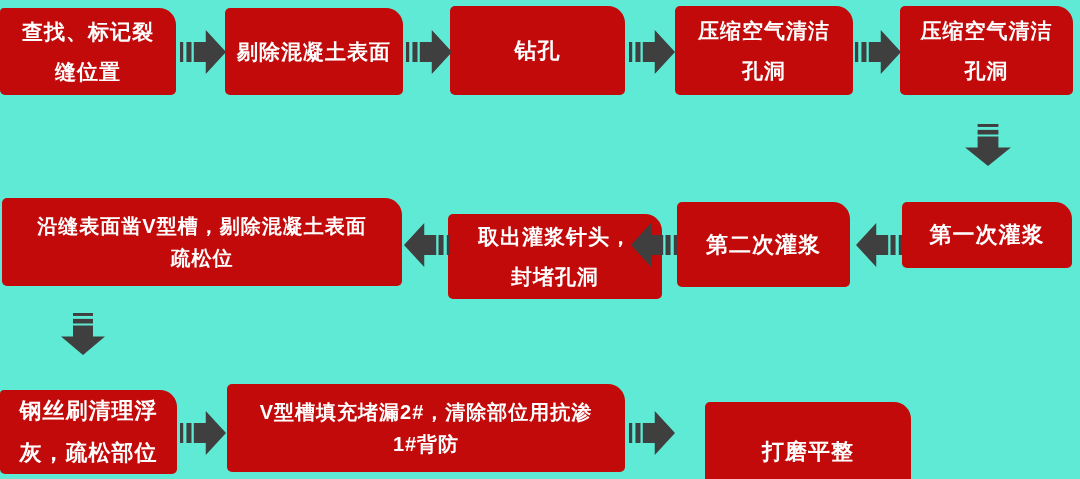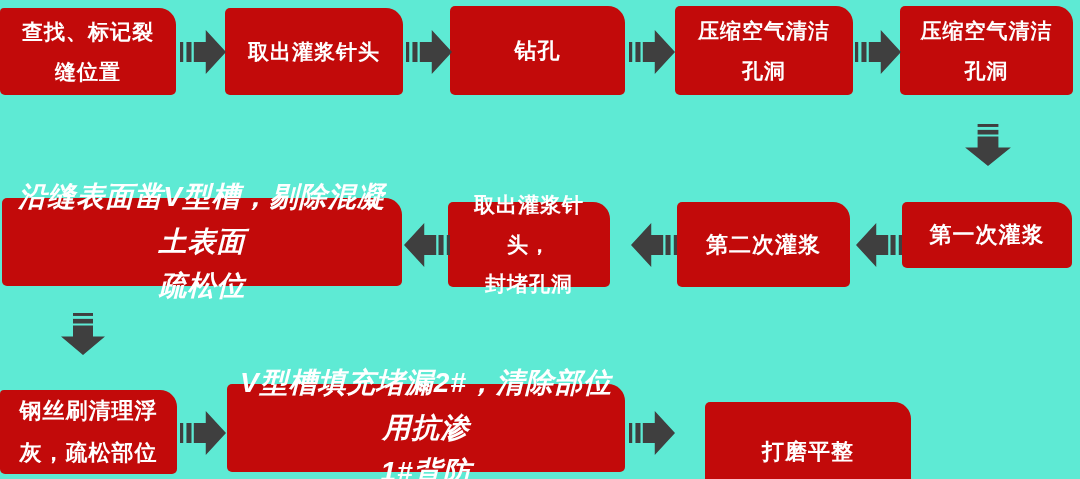--- a/index.html
+++ b/index.html
@@ -23,36 +23,36 @@
     padding:2px 6px;
   }
   .box .lbl{
     white-space:pre-line;
     font-weight:bold;
     line-height:1.9;
     letter-spacing:1px;
   }
   .fs21 .lbl{font-size:21px;}
   .fs22 .lbl{font-size:22px;}
-  .fs23 .lbl{font-size:28px;line-height:1.6;font-style:italic;}
+  .fs23 .lbl{font-size:20px;line-height:1.6;}
   .arrow{position:absolute;}
   .arrow svg{display:block;width:100%;height:100%;}
   .arrow svg *{fill:var(--arrow-color,#3f3f3f);}
 </style>
 </head>
 <body>
 
 <div id="canvas" style="background: #5eead4;">
 
   <div class="box fs21" style="left:0px;top:8px;width:176px;height:87px;border-radius:4px 17px 5px 5px;">
     <span class="lbl">查找、标记裂
 缝位置</span>
   </div>
   <div class="box fs21" style="left:225px;top:8px;width:178px;height:87px;">
-    <span class="lbl">取出灌浆针头</span>
+    <span class="lbl">剔除混凝土表面</span>
   </div>
   <div class="box fs22" style="left:450px;top:6px;width:175px;height:89px;">
     <span class="lbl">钻孔</span>
   </div>
   <div class="box fs21" style="left:675px;top:6px;width:178px;height:89px;">
     <span class="lbl">压缩空气清洁
 孔洞</span>
   </div>
   <div class="box fs21" style="left:900px;top:6px;width:173px;height:89px;">
     <span class="lbl">压缩空气清洁
@@ -95,21 +95,21 @@
         <polygon points="15,15 15,28 3,28 25,50 47,28 35,28 35,15"></polygon>
       </svg>
   </div>
 
   <div class="box fs22" style="left:902px;top:202px;width:170px;height:66px;">
     <span class="lbl">第一次灌浆</span>
   </div>
   <div class="box fs22" style="left:677px;top:202px;width:173px;height:85px;">
     <span class="lbl">第二次灌浆</span>
   </div>
-  <div class="box fs21" style="left:448px;top:202px;width:162px;height:85px;">
+  <div class="box fs21" style="left:448px;top:214px;width:214px;height:85px;">
     <span class="lbl">取出灌浆针头，
 封堵孔洞</span>
   </div>
   <div class="box fs23" style="left:2px;top:198px;width:400px;height:88px;">
     <span class="lbl">沿缝表面凿V型槽，剔除混凝土表面
 疏松位</span>
   </div>
 
   <div class="arrow" style="left:856px;top:220px;width:46px;height:50px;">
     <svg viewBox="0 0 50 50" preserveAspectRatio="none">

